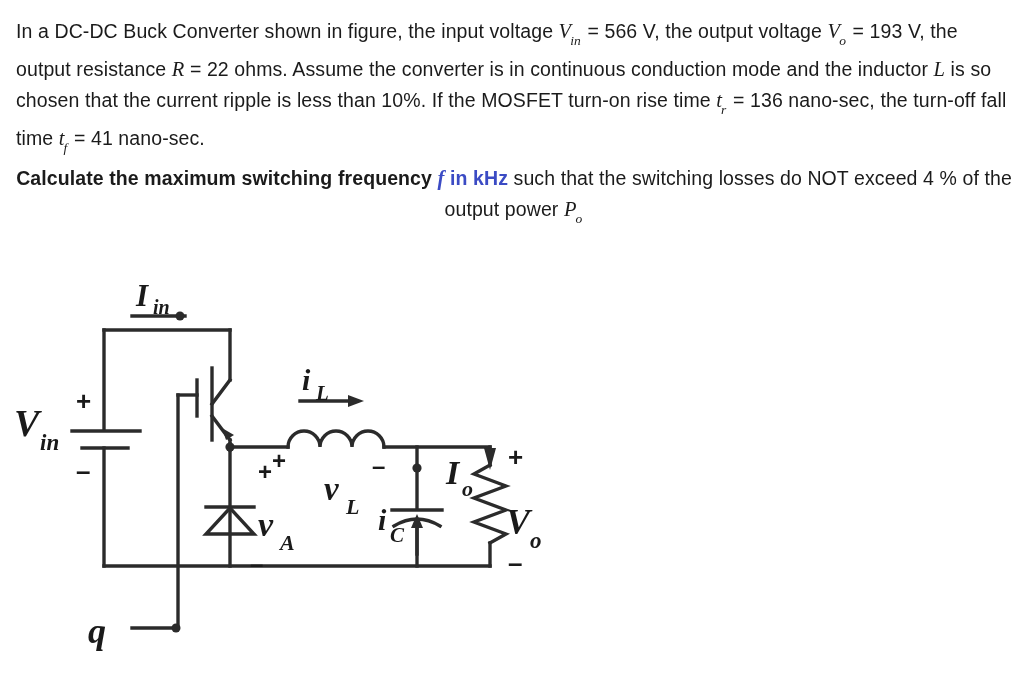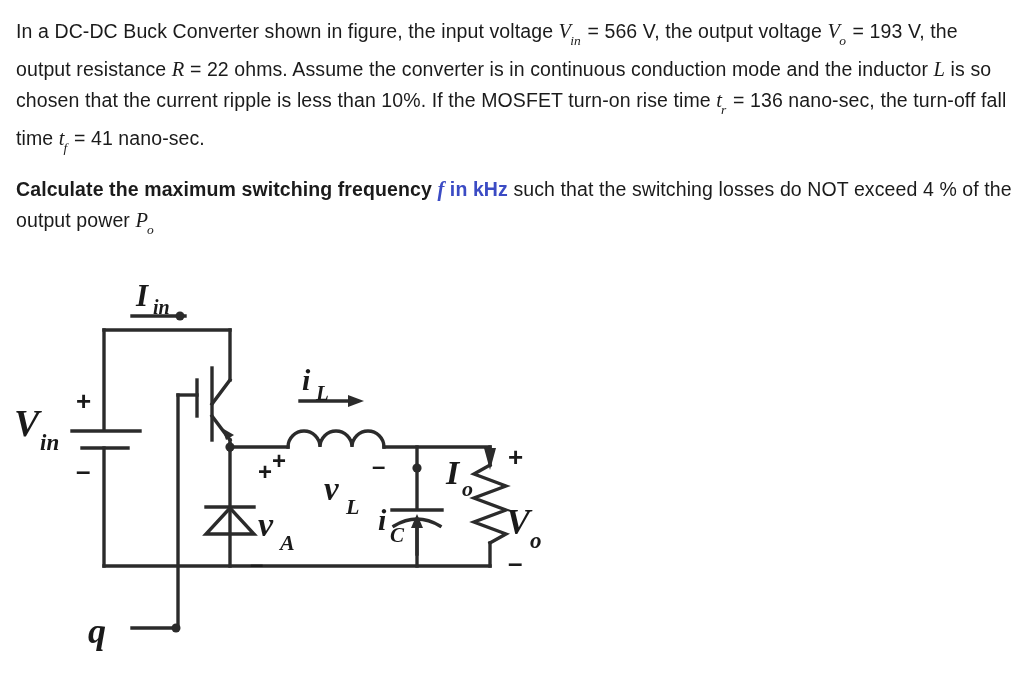--- a/index.html
+++ b/index.html
@@ -27,21 +27,21 @@
     position: absolute;
     left: 16px;
     top: 16px;
     width: 996px;
     font-size: 19.5px;
     line-height: 31px;
     letter-spacing: 0.1px;
     color: #1b1b1b;
   }
   .qtext p { margin: 0; }
-  .qtext p.para2 { margin-top: 13px; }
+  .qtext p.para2 { margin-top: 2px; text-align: center; }
 
   var, .it {
     font-style: italic;
     font-family: "Liberation Serif", serif;
     font-size: 20.5px;
   }
   .sub {
     font-style: italic;
     font-family: "Liberation Serif", serif;
     font-size: 13.5px;

